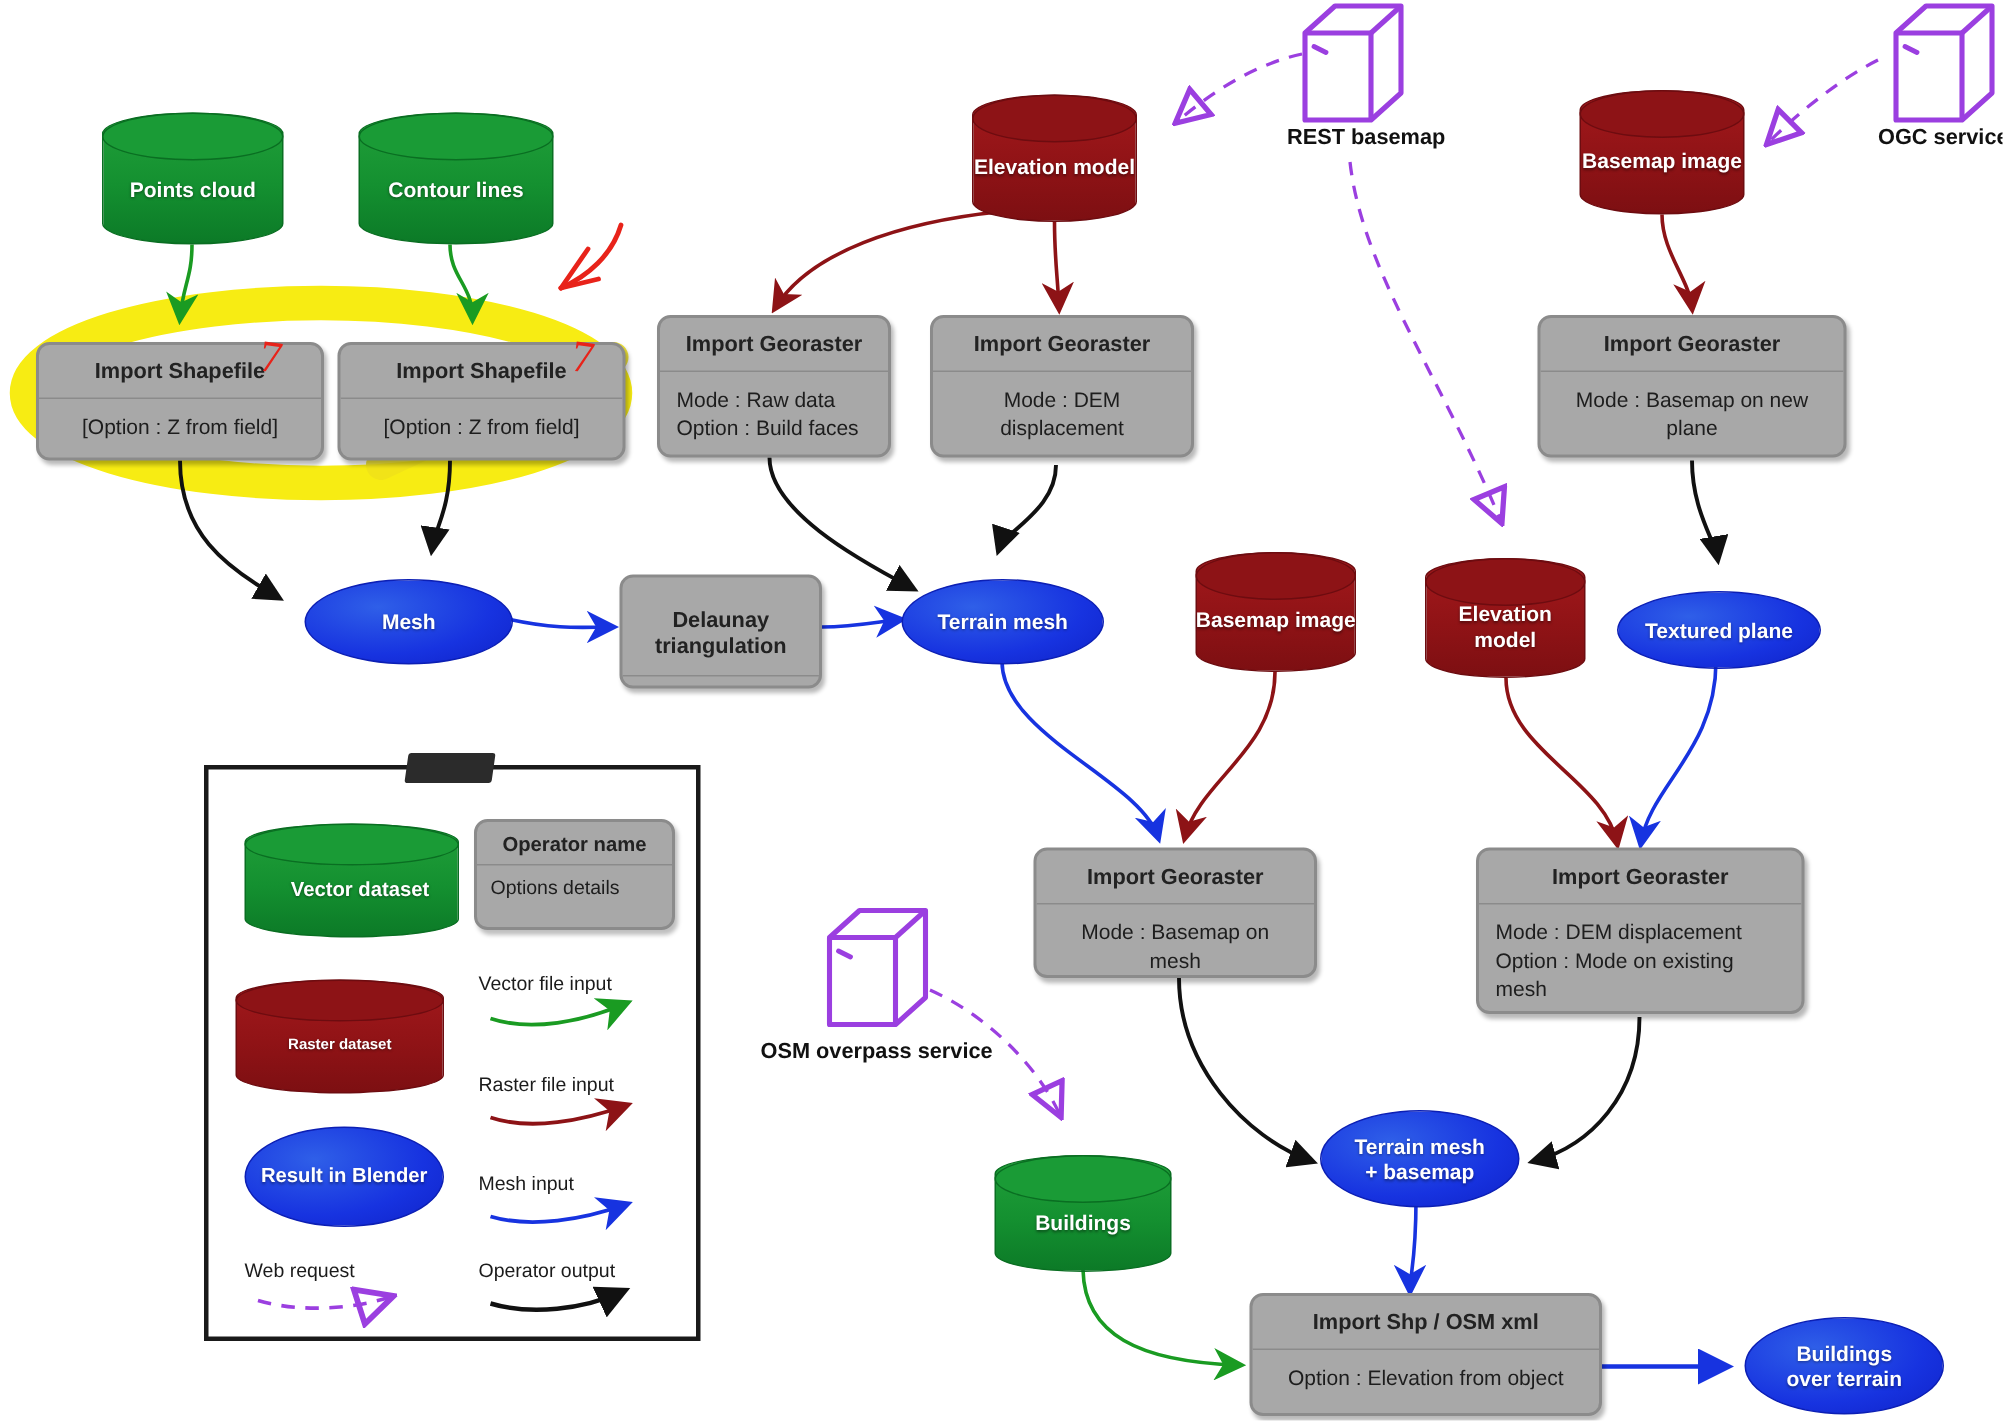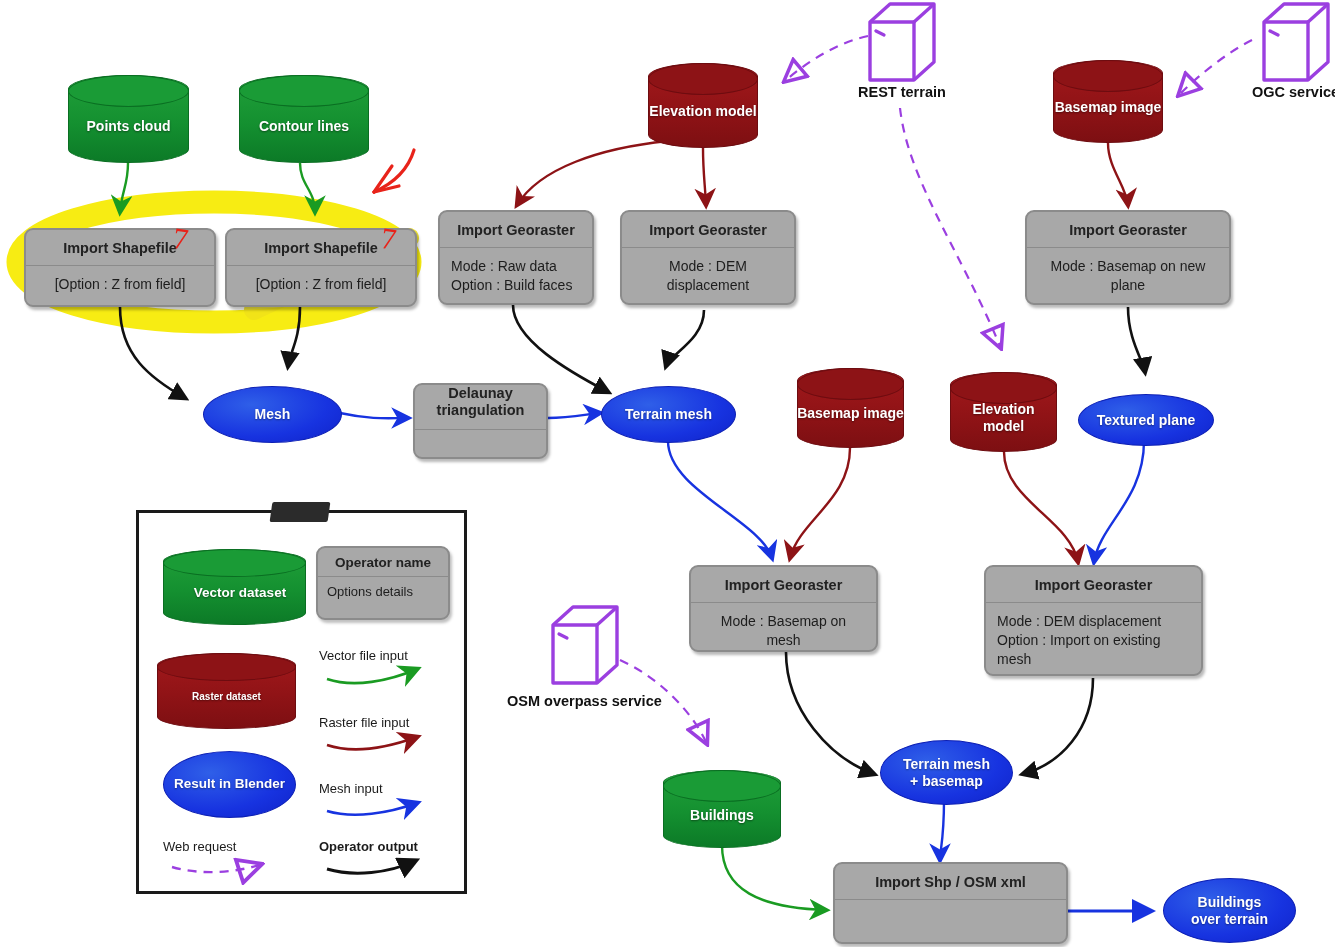--- a/index.html
+++ b/index.html
@@ -194,39 +194,40 @@
     <div class="title">Import Georaster</div>
     <div class="opts">Mode : DEM displacement</div>
   </div>
 
   <div class="op center" style="left:1025px;top:210px;width:206px;height:95px;">
     <div class="title">Import Georaster</div>
     <div class="opts">Mode : Basemap on new plane</div>
   </div>
 
   <div class="op center" style="left:413px;top:383px;width:135px;height:76px;">
-    <div class="title" style="padding:0 6px 9px;line-height:1.2;">Delaunay triangulation</div>
+    <div class="title" style="padding:21px 6px 9px;line-height:1.2;">Delaunay triangulation</div>
     <div class="opts"></div>
   </div>
 
   <div class="op center" style="left:689px;top:565px;width:189px;height:87px;">
     <div class="title">Import Georaster</div>
     <div class="opts">Mode : Basemap on mesh</div>
   </div>
 
   <div class="op" style="left:984px;top:565px;width:219px;height:111px;">
     <div class="title">Import Georaster</div>
     <div class="opts">
       <div>Mode : DEM displacement</div>
-      <div>Option : Import on existing mesh</div>
+      <div>Option : Mode on existing mesh</div>
     </div>
   </div>
 
   <div class="op center" style="left:833px;top:862px;width:235px;height:82px;">
     <div class="title">Import Shp / OSM xml</div>
+    <div class="opts">Option : Elevation from object</div>
   </div>
 
   <div class="ell" style="left:203px;top:386px;width:137px;height:55px;">
     <span>Mesh</span>
   </div>
 
   <div class="ell" style="left:601px;top:386px;width:133px;height:55px;">
     <span>Terrain mesh</span>
   </div>
 
@@ -244,21 +245,21 @@
     <span>over terrain</span>
   </div>
 
   <div class="svc" style="left:862px;top:0px;width:100px;height:105px;">
     <svg width="80" height="86" viewBox="0 0 80 86">
       <path d="M8 22 L28 4 L72 4 L72 62 L52 80 L8 80 Z" fill="#fff" stroke="#9b3fe0" stroke-width="3.4" stroke-linejoin="round"></path>
       <path d="M8 22 L52 22 L52 80" fill="none" stroke="#9b3fe0" stroke-width="3.4" stroke-linejoin="round"></path>
       <path d="M52 22 L72 4" fill="none" stroke="#9b3fe0" stroke-width="3.4"></path>
       <path d="M14 31 L22 35" fill="none" stroke="#9b3fe0" stroke-width="3.2" stroke-linecap="round"></path>
     </svg>
-    <span class="txt" style="left:-4px;top:84px;">REST terrain</span>
+    <span class="txt" style="left:-4px;top:84px;">REST basemap</span>
   </div>
 
   <div class="svc" style="left:1256px;top:0px;width:100px;height:105px;">
     <svg width="80" height="86" viewBox="0 0 80 86">
       <path d="M8 22 L28 4 L72 4 L72 62 L52 80 L8 80 Z" fill="#fff" stroke="#9b3fe0" stroke-width="3.4" stroke-linejoin="round"></path>
       <path d="M8 22 L52 22 L52 80" fill="none" stroke="#9b3fe0" stroke-width="3.4" stroke-linejoin="round"></path>
       <path d="M52 22 L72 4" fill="none" stroke="#9b3fe0" stroke-width="3.4"></path>
       <path d="M14 31 L22 35" fill="none" stroke="#9b3fe0" stroke-width="3.2" stroke-linecap="round"></path>
     </svg>
     <span class="txt" style="left:-4px;top:84px;">OGC service</span>
@@ -296,21 +297,21 @@
     <span class="lg-lbl" style="left:24px;top:326px;">Web request</span>
 
     <div class="op" style="left:177px;top:33px;width:134px;height:74px;">
       <div class="title" style="text-align:center;">Operator name</div>
       <div class="opts">Options details</div>
     </div>
 
     <span class="lg-lbl" style="left:180px;top:135px;">Vector file input</span>
     <span class="lg-lbl" style="left:180px;top:202px;">Raster file input</span>
     <span class="lg-lbl" style="left:180px;top:268px;">Mesh input</span>
-    <span class="lg-lbl" style="left:180px;top:326px;font-weight:bold;">Operator output</span>
+    <span class="lg-lbl" style="left:180px;top:326px;">Operator output</span>
 
     <svg style="position:absolute;left:0;top:0;width:331px;height:384px;pointer-events:none;" viewBox="0 0 331 384">
       <defs>
         <marker id="lgGreen" markerWidth="9" markerHeight="9" refX="7" refY="4.5" orient="auto">
           <path d="M0,0 L9,4.5 L0,9 L2.6,4.5 Z" fill="#1a9b22"></path>
         </marker>
         <marker id="lgRed" markerWidth="9" markerHeight="9" refX="7" refY="4.5" orient="auto">
           <path d="M0,0 L9,4.5 L0,9 L2.6,4.5 Z" fill="#8d1316"></path>
         </marker>
         <marker id="lgBlue" markerWidth="9" markerHeight="9" refX="7" refY="4.5" orient="auto">

